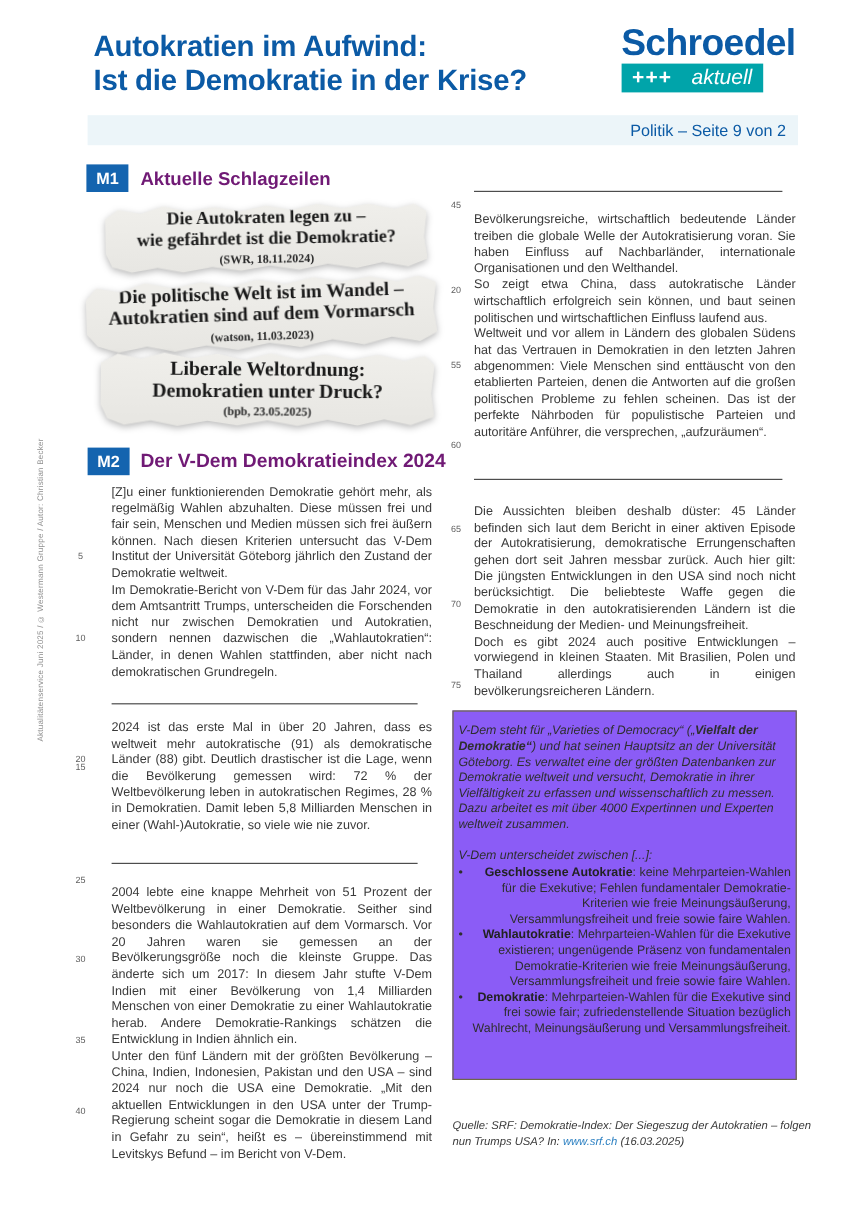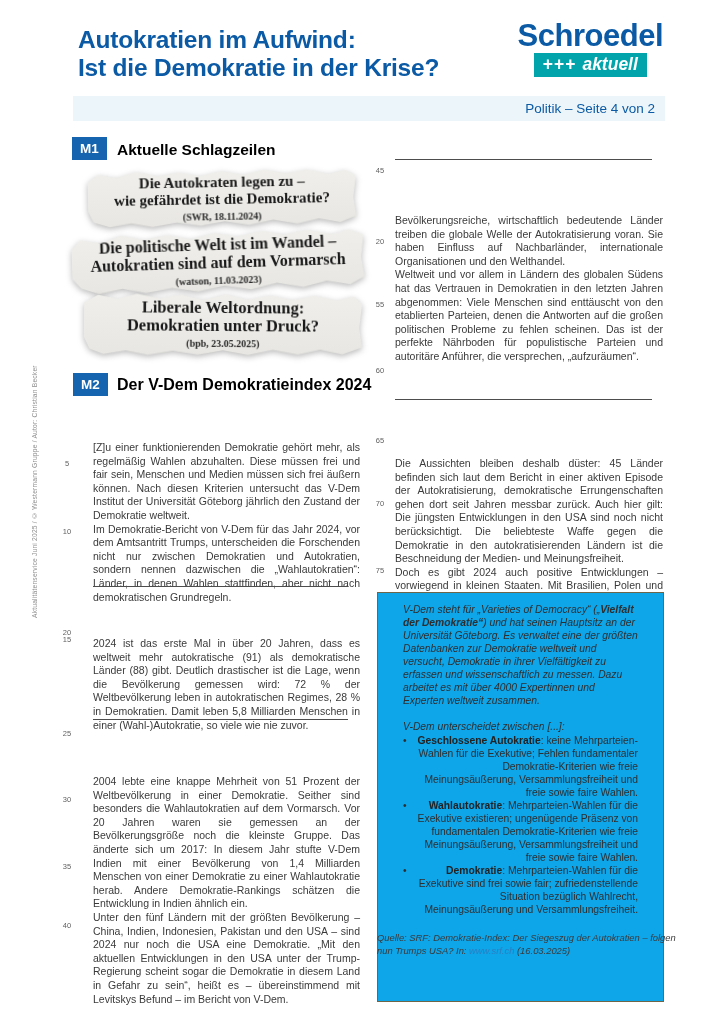--- a/index.html
+++ b/index.html
@@ -8,61 +8,61 @@
     position:relative; width:720px; height:1019px; margin:0 auto;
     background:#ffffff; overflow:hidden;
     font-family:"Liberation Sans", sans-serif; color:#3a3a3a;
   }
   
   .doc-title {
     position:absolute; left:78px; top:26px;
     font-size:24.5px; line-height:28px; font-weight:bold; color:#0b5aa5;
     letter-spacing:-0.2px;
   }
-  .logo-wrap { position:absolute; right:57px; top:20px; text-align:center; }
+  .logo-wrap { position:absolute; right:57px; top:20px; text-align:left; }
   .logo-brand { font-size:31px; font-weight:bold; color:#0b5aa5; letter-spacing:-0.5px; line-height:32px; }
   .logo-box {
     display:inline-block; background:#00a4aa; color:#ffffff;
     padding:1px 9px 3px 9px; margin-top:1px; font-size:17.5px; line-height:20px;
   }
   .logo-box .plus { font-weight:bold; letter-spacing:1px; }
-  .logo-box .word { font-weight:bold; font-style:italic; margin-left:6px; }
+  .logo-box .word { font-weight:normal; font-style:italic; margin-left:16px; }
   .band {
     position:absolute; left:73px; top:96px; width:592px; height:25px;
     background:#ecf5f9; color:#0b5aa5; font-size:13.5px; line-height:25px;
     text-align:right; padding-right:10px;
   }
   
   .badge {
     position:absolute; width:35px; height:23px; background:#1464af;
     color:#ffffff; font-weight:bold; font-size:13.5px;
     display:flex; align-items:center; justify-content:center;
   }
-  .sec-title { position:absolute; font-weight:bold; color:#000000;text-align:right; }
+  .sec-title { position:absolute; font-weight:bold; color:#701a75;text-align:right; }
   
   .clip-wrap { position:absolute; filter:drop-shadow(0 2px 3px rgba(0,0,0,0.28)); }
   .paper {
     background:linear-gradient(180deg,#f0efeb 0%,#e7e6e2 100%);
     display:flex; flex-direction:column; align-items:center; justify-content:center;
     text-align:center; font-family:"Liberation Serif", serif; color:#191919;
   }
   .paper .hl { font-weight:bold; line-height:1.12; }
   .paper .src { font-size:10px; font-weight:bold; margin-top:3px; color:#2a2a2a; }
   .torn1 { clip-path:polygon(0 20%,4% 7%,11% 13%,18% 3%,26% 11%,34% 5%,42% 12%,50% 4%,58% 11%,66% 3%,74% 10%,82% 4%,90% 12%,96% 5%,100% 16%,99% 52%,100% 84%,94% 95%,86% 88%,78% 96%,69% 89%,60% 97%,51% 90%,42% 97%,33% 91%,24% 98%,16% 91%,8% 97%,2% 89%,0 70%); }
   .torn2 { clip-path:polygon(0 26%,3% 10%,10% 16%,17% 5%,25% 13%,33% 6%,41% 14%,49% 5%,57% 12%,65% 4%,73% 11%,81% 5%,89% 13%,95% 6%,100% 15%,99% 50%,100% 82%,95% 94%,87% 87%,79% 96%,70% 88%,61% 97%,52% 90%,43% 98%,34% 91%,25% 98%,17% 90%,9% 97%,3% 88%,0 72%); }
   .torn3 { clip-path:polygon(0 18%,5% 6%,12% 12%,19% 4%,27% 11%,35% 5%,43% 13%,51% 4%,59% 12%,67% 5%,75% 12%,83% 5%,91% 13%,97% 6%,100% 18%,99% 55%,100% 85%,93% 96%,85% 89%,77% 97%,68% 90%,59% 98%,50% 91%,41% 98%,32% 92%,23% 99%,15% 92%,7% 98%,2% 90%,0 72%); }
   
-  .col { position:absolute; font-size:10.5px; line-height:13.6px; text-align:justify; color:#3a3a3a;margin-top:37px; }
+  .col { position:absolute; font-size:10.5px; line-height:13.6px; text-align:justify; color:#3a3a3a; }
   .col p { margin:0; }
   .rule { position:absolute; border-top:1.2px solid #4d4d4d; }
   .ln { position:absolute; font-size:7.5px; color:#5f5f5f; width:18px; text-align:center; }
   
   .infobox {
-    position:absolute; left:377px; top:592px; width:287px; height:410px;
-    background:#0ea5e9; border:1px solid #6d6649; padding:10px 25px;
+    position:absolute; left:377px; top:592px; width:287px; height:308px;
+    background:#8b5cf6; border:1px solid #6d6649; padding:10px 4px;
     font-size:10.3px; line-height:13px; color:#2e2e2e;
   }
   .infobox .intro { font-style:italic; margin-bottom:13px; }
   .infobox .intro b { font-weight:bold; }
   .infobox .subhead { font-style:italic; margin-bottom:1px; }
   .bullet { display:flex; }
   .bullet .dot { width:11px; flex:none; }
   .bullet .bt { flex:1;text-align:right; }
   .bullet .bt b { color:#222222; }
   
@@ -86,21 +86,21 @@
   <div class="credit">Aktualitätenservice Juni 2025 / © Westermann Gruppe / Autor: Christian Becker</div>
 
   <div class="doc-title">
     <div>Autokratien im Aufwind:</div>
     <div>Ist die Demokratie in der Krise?</div>
   </div>
   <div class="logo-wrap">
     <div class="logo-brand">Schroedel</div>
     <div class="logo-box"><span class="plus">+++</span><span class="word">aktuell</span></div>
   </div>
-  <div class="band">Politik – Seite 4 von 2</div>
+  <div class="band">Politik – Seite 9 von 2</div>
 
   <div class="badge" style="left:72px; top:137px;">M1</div>
   <div class="sec-title" style="left:117px; top:141px; font-size:15.5px;">Aktuelle Schlagzeilen</div>
 
   <div class="clip-wrap" style="left:88px; top:169px; transform:rotate(-1deg);">
     <div class="paper torn1" style="width:268px; height:58px;">
       <div class="hl" style="font-size:15px;">
         <div>Die Autokraten legen zu –</div>
         <div>wie gefährdet ist die Demokratie?</div>
       </div>
@@ -150,20 +150,21 @@
   <span class="ln" style="left:58px; top:594px;margin-top:41px;">15</span>
   <span class="ln" style="left:58px; top:628px;">20</span>
   <span class="ln" style="left:58px; top:729px;">25</span>
   <span class="ln" style="left:58px; top:795px;">30</span>
   <span class="ln" style="left:58px; top:862px;">35</span>
   <span class="ln" style="left:58px; top:921px;">40</span>
 
   <div class="rule" style="left:395px; top:159px; width:257px;"></div>
   <div class="col" style="left:395px; top:177px; width:268px;">
     <p>Bevölkerungsreiche, wirtschaftlich bedeutende Länder treiben die globale Welle der Autokratisierung voran. Sie haben Einfluss auf Nachbarländer, internationale Organisationen und den Welthandel.</p>
+    <p>So zeigt etwa China, dass autokratische Länder wirtschaftlich erfolgreich sein können, und baut seinen politischen und wirtschaftlichen Einfluss laufend aus.</p>
     <p>Weltweit und vor allem in Ländern des globalen Südens hat das Vertrauen in Demokratien in den letzten Jahren abgenommen: Viele Menschen sind enttäuscht von den etablierten Parteien, denen die Antworten auf die großen politischen Probleme zu fehlen scheinen. Das ist der perfekte Nährboden für populistische Parteien und autoritäre Anführer, die versprechen, „aufzuräumen“.</p>
   </div>
   <div class="rule" style="left:395px; top:399px; width:257px;"></div>
   <div class="col" style="left:395px; top:420px; width:268px;">
     <p>Die Aussichten bleiben deshalb düster: 45 Länder befinden sich laut dem Bericht in einer aktiven Episode der Autokratisierung, demokratische Errungenschaften gehen dort seit Jahren messbar zurück. Auch hier gilt: Die jüngsten Entwicklungen in den USA sind noch nicht berücksichtigt. Die beliebteste Waffe gegen die Demokratie in den autokratisierenden Ländern ist die Beschneidung der Medien- und Meinungsfreiheit.</p>
     <p>Doch es gibt 2024 auch positive Entwicklungen – vorwiegend in kleinen Staaten. Mit Brasilien, Polen und Thailand allerdings auch in einigen bevölkerungsreicheren Ländern.</p>
   </div>
 
   <span class="ln" style="left:371px; top:166px;">45</span>
   <span class="ln" style="left:371px; top:237px;">20</span>

